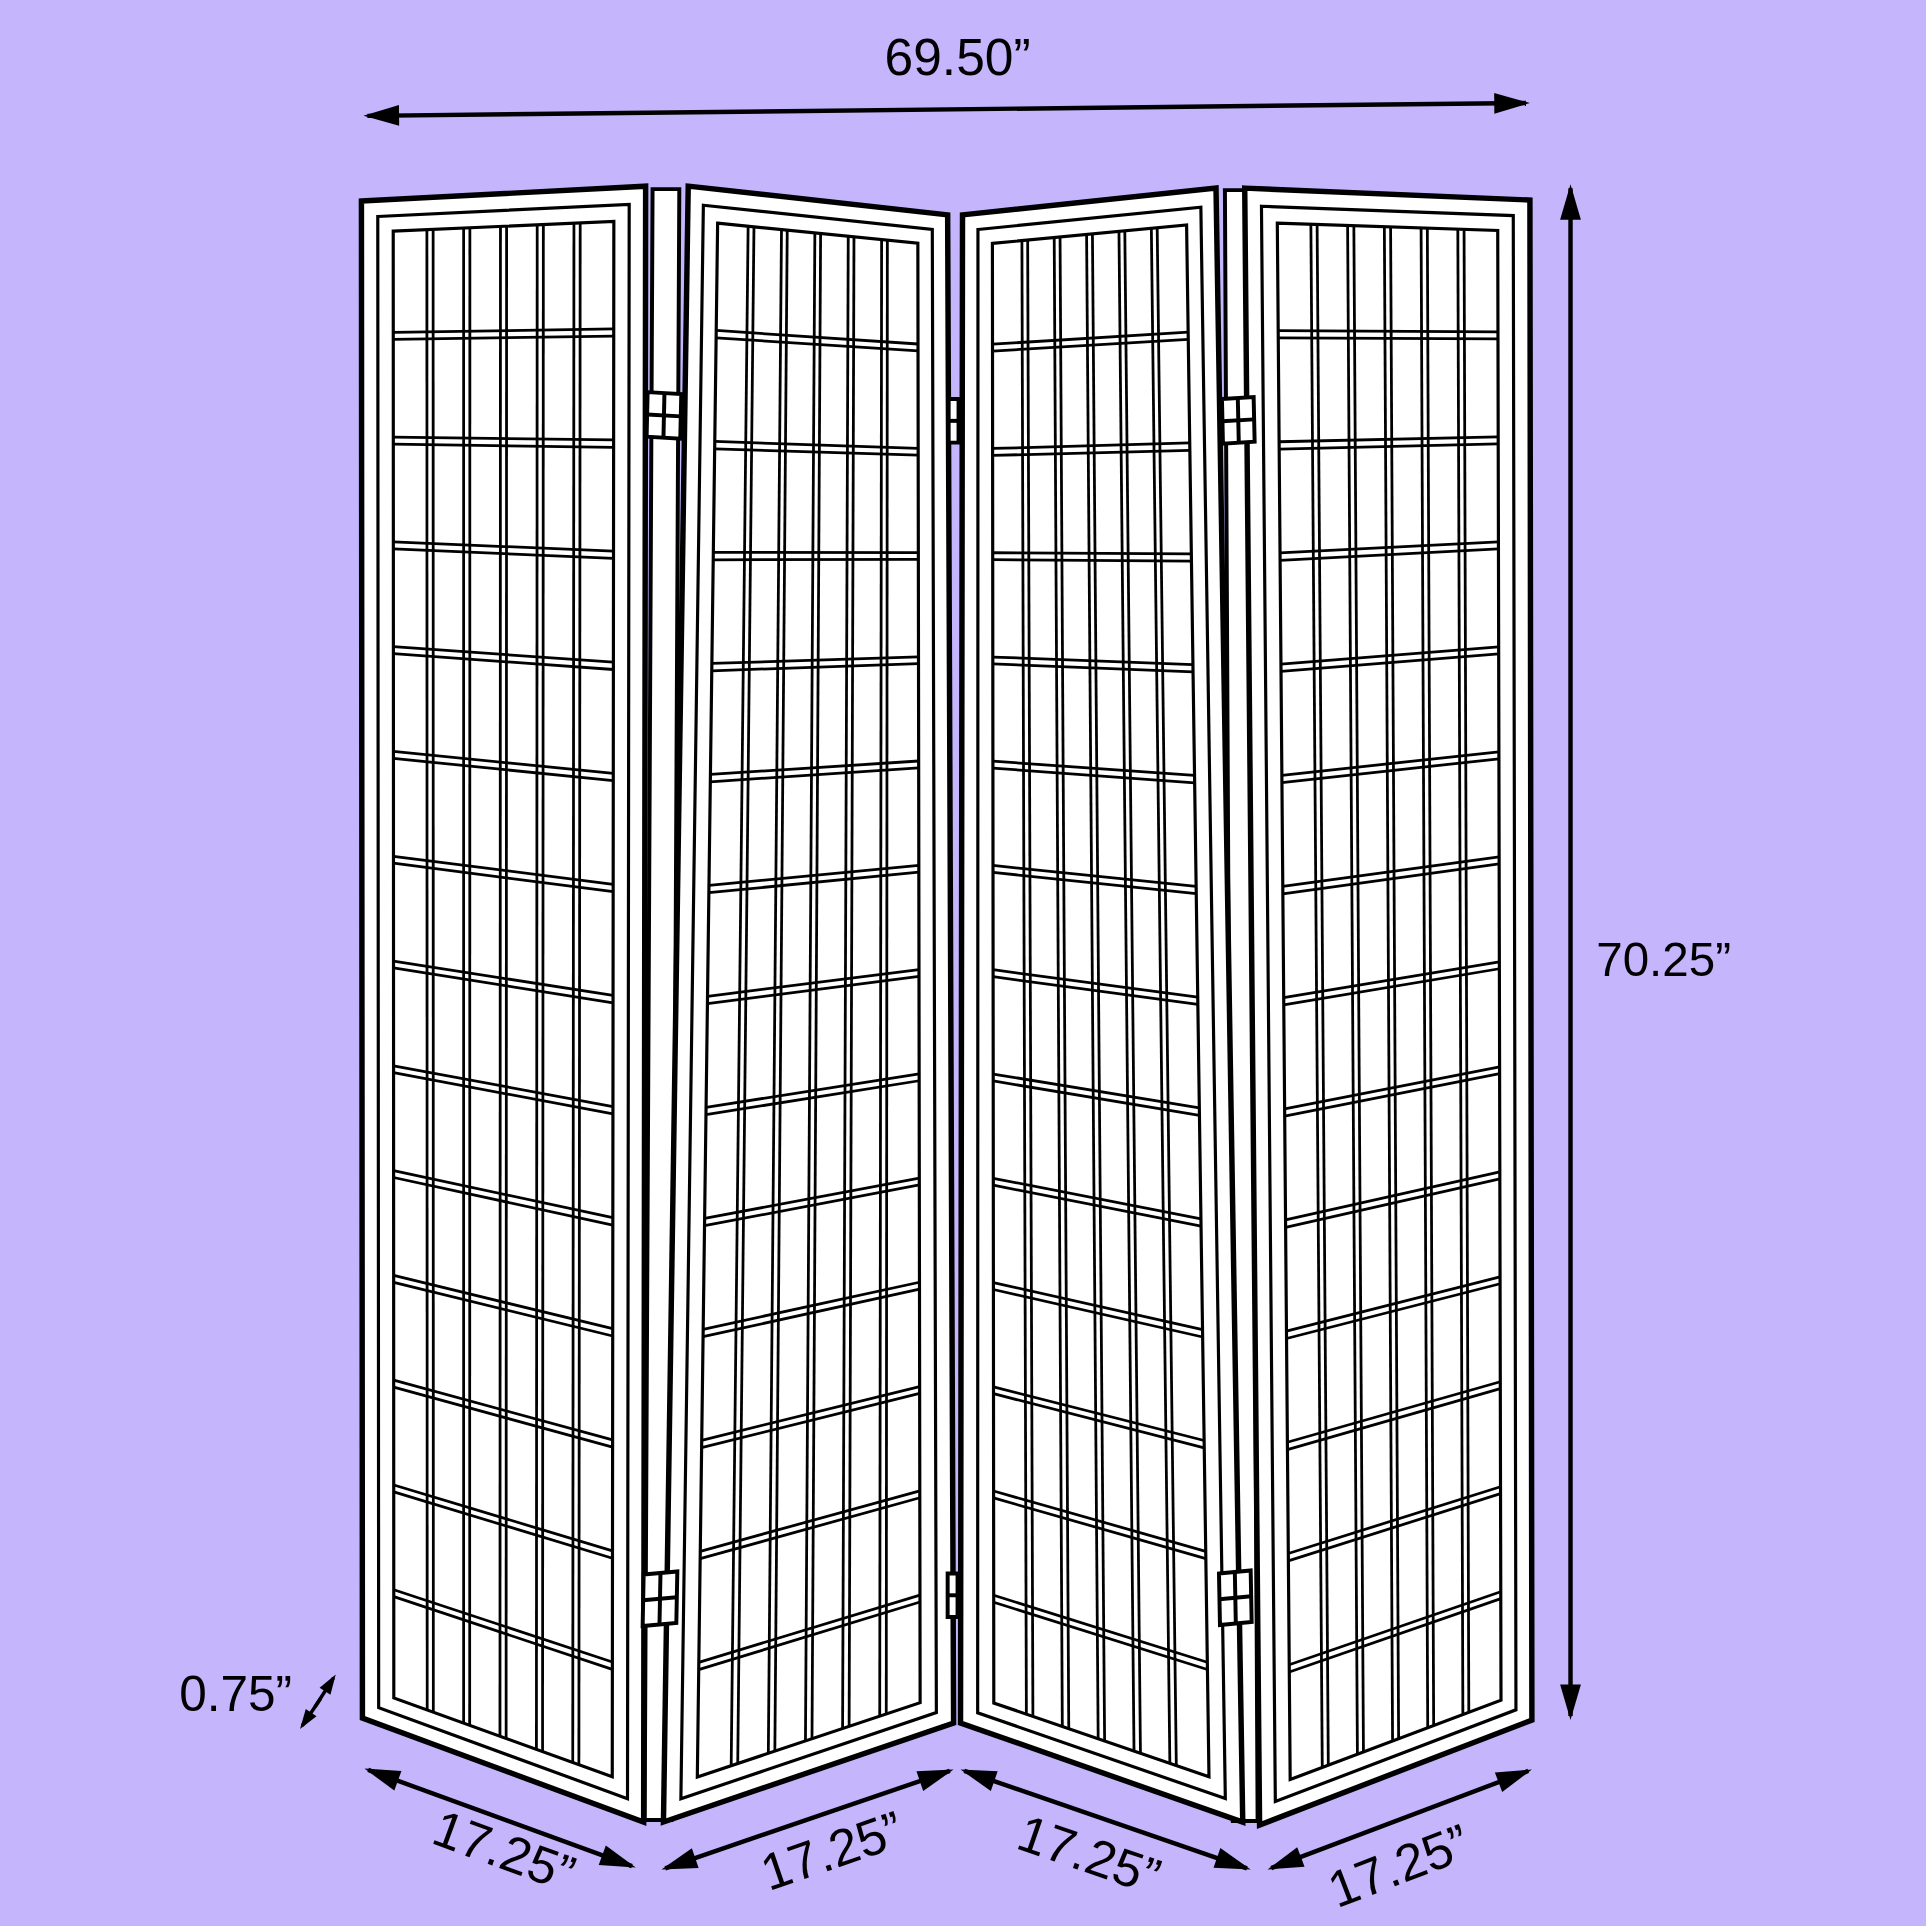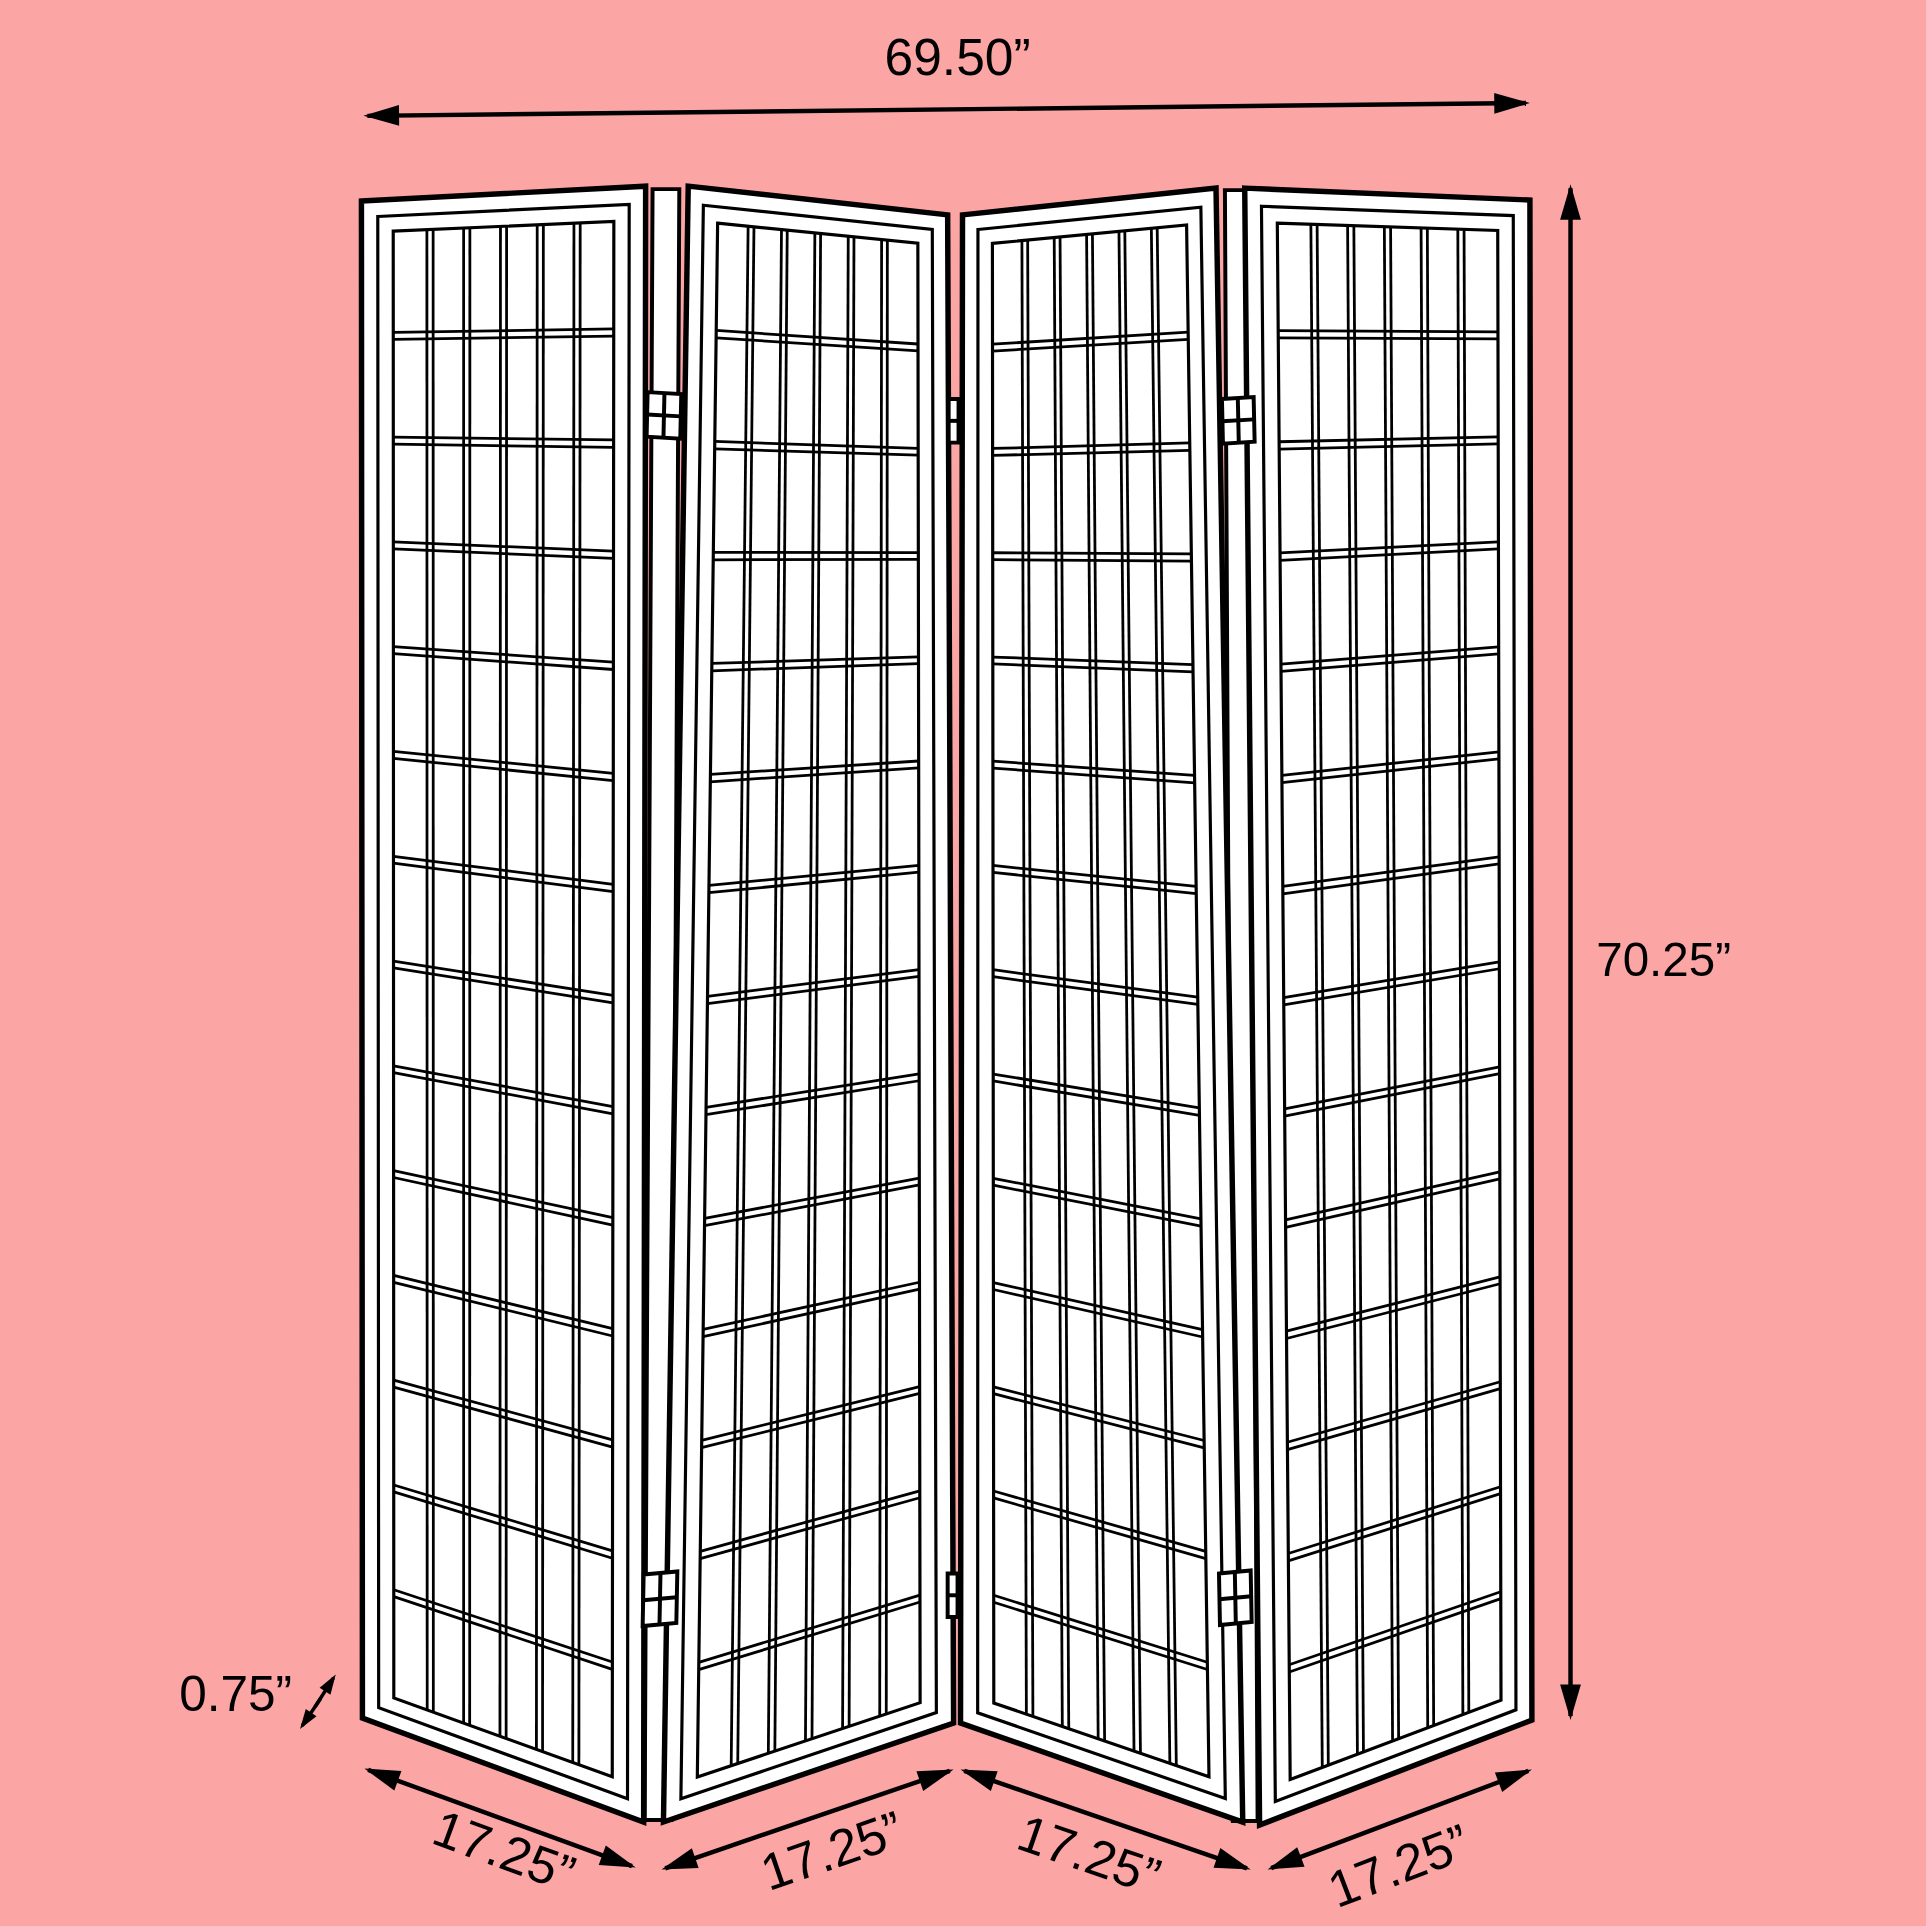--- a/index.html
+++ b/index.html
@@ -1,16 +1,16 @@
 <!DOCTYPE html>
 <html><head>
 <meta charset="utf-8">
 <style>
   html,body{margin:0;padding:0;background:#ffffff;}
-  .stage{width:1927px;height:1927px;position:relative;background:#fca5a5;overflow:hidden;}
+  .stage{width:1927px;height:1927px;position:relative;background:#c4b5fd;overflow:hidden;}
   svg{display:block;}
   text{font-family:"Liberation Sans", sans-serif;fill:#000000;}
   .t52{font-size:52px;}
   .t50{font-size:50px;}
   .t48{font-size:48px;}
 </style>
 </head>
 <body>
 
 <div class="stage">

